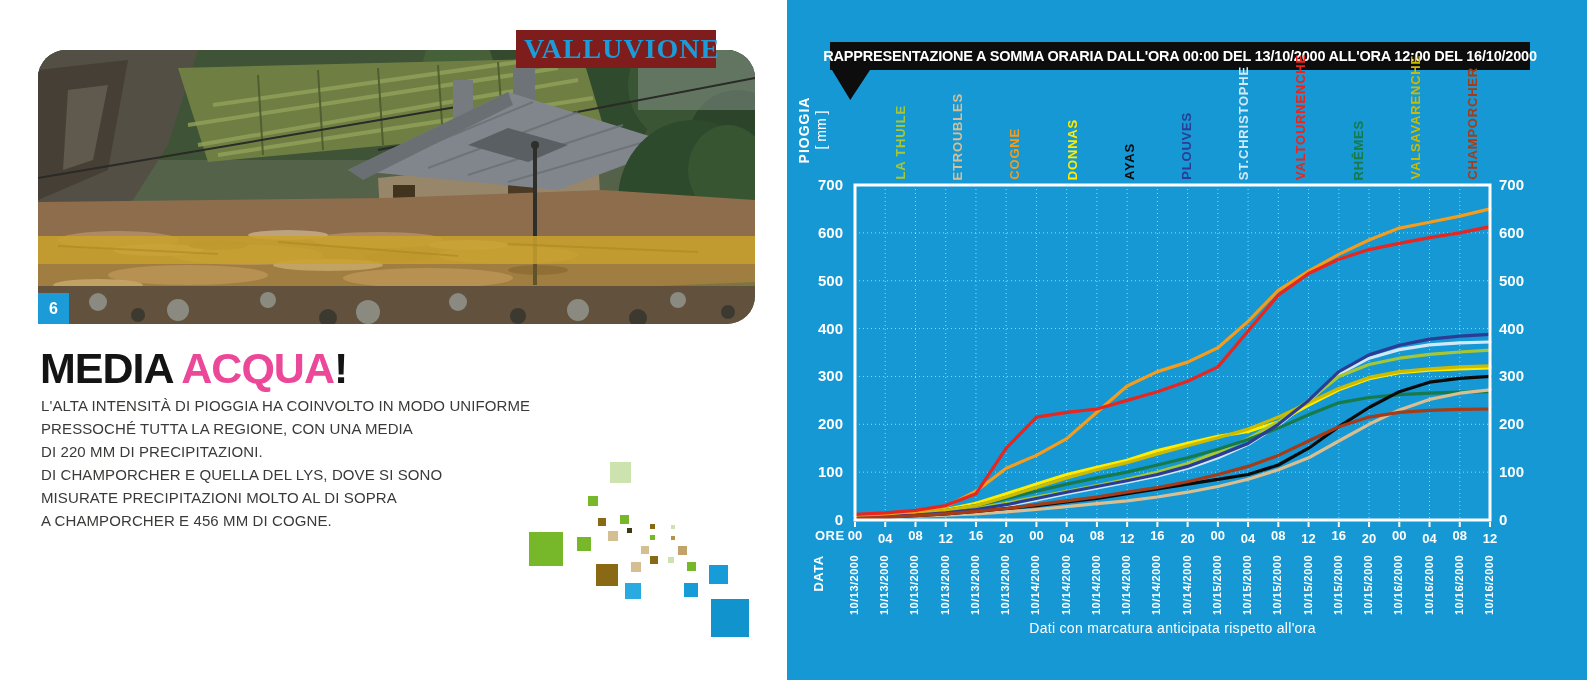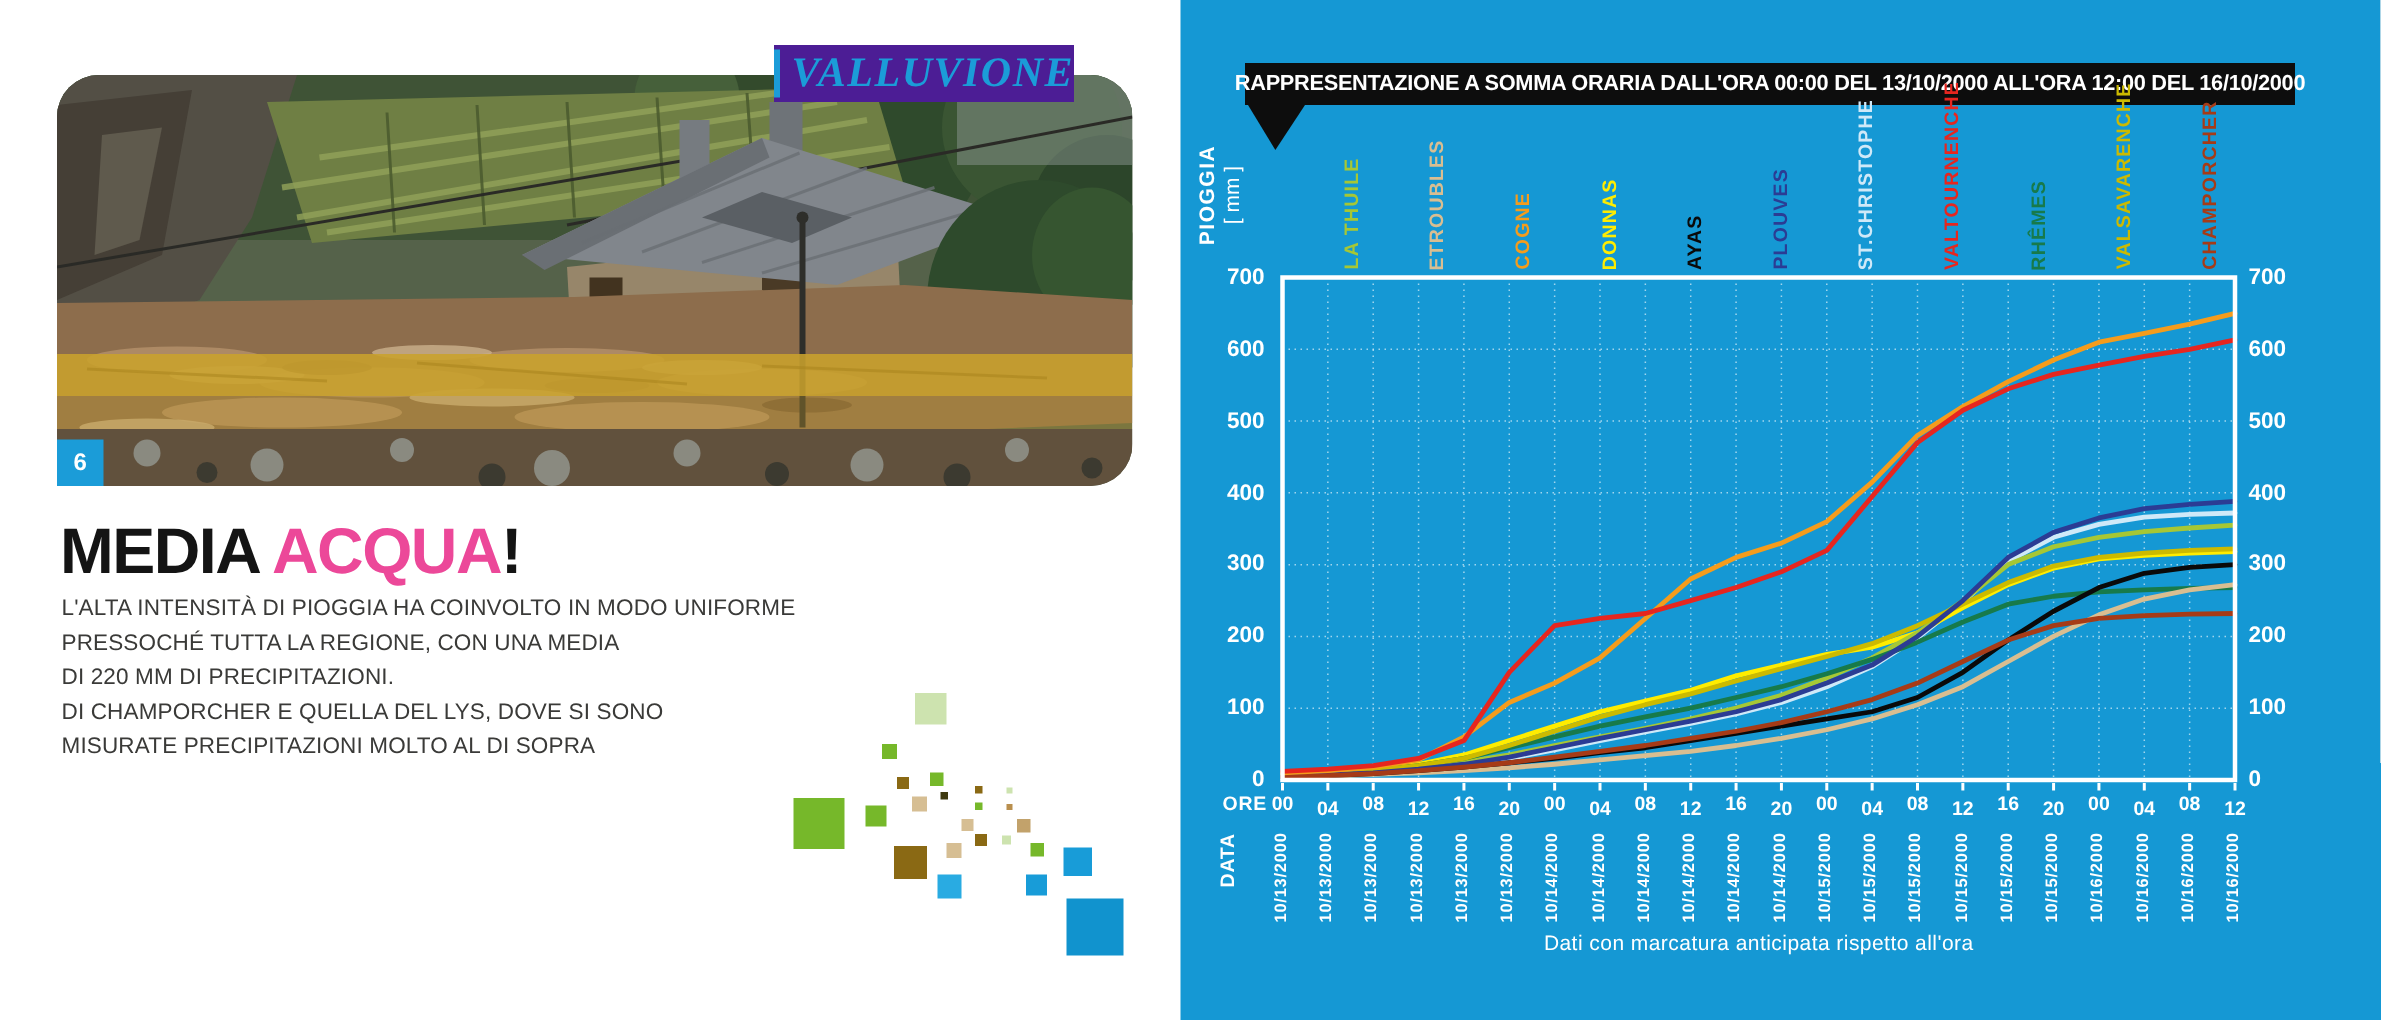--- a/index.html
+++ b/index.html
@@ -2,22 +2,22 @@
 <html><head>
 <meta charset="utf-8">
 <style>
   html,body{margin:0;padding:0;background:#e8e8e8;}
   *{box-sizing:border-box;}
   #canvas{position:relative;width:1587px;height:680px;background:#ffffff;overflow:hidden;
           font-family:"Liberation Sans",sans-serif;}
   
   #photo-wrap{position:absolute;left:38px;top:50px;width:717px;height:274px;
               border-radius:28px 28px 28px 0;overflow:hidden;}
-  #logo-box{position:absolute;left:516px;top:30px;width:200px;height:38px;background:#4c1d95;
-            display:flex;align-items:center;font-style:italic;}
+  #logo-box{position:absolute;left:516px;top:30px;width:200px;height:38px;background:#7f1d1d;
+            display:flex;align-items:center;}
   #logo-bar{width:9px;height:32px;background:#1b9cd8;margin-right:8px;}
   #logo-text{font-family:"Liberation Serif",serif;font-weight:bold;font-size:28px;color:#1b9cd8;
              letter-spacing:1px;line-height:32px;}
   #page-badge{position:absolute;left:38px;top:293px;width:31px;height:31px;background:#1b9cd8;
               color:#fff;font-weight:bold;font-size:16px;display:flex;align-items:center;justify-content:center;}
   #title{position:absolute;left:40px;top:344px;font-size:43px;font-weight:bold;color:#141414;
          letter-spacing:-1px;white-space:nowrap;}
   #title .accent{color:#ec4899;}
   #body-text{position:absolute;left:41px;top:394px;width:560px;font-size:15px;line-height:23px;
              color:#3a3a38;letter-spacing:0.1px;}
@@ -169,20 +169,21 @@
   <div id="page-badge" data-name="page-number-badge">6</div>
 
   <div id="title" data-name="page-title"><span data-name="title-part-1">MEDIA </span><span class="accent" data-name="title-part-accent">ACQUA</span><span data-name="title-part-3">!</span></div>
 
   <div id="body-text" data-name="body-text">
       <div data-name="body-line">L'ALTA INTENSITÀ DI PIOGGIA HA COINVOLTO IN MODO UNIFORME</div>
       <div data-name="body-line">PRESSOCHÉ TUTTA LA REGIONE, CON UNA MEDIA</div>
       <div data-name="body-line">DI 220 MM DI PRECIPITAZIONI.</div>
       <div data-name="body-line">DI CHAMPORCHER E QUELLA DEL LYS, DOVE SI SONO</div>
       <div data-name="body-line">MISURATE PRECIPITAZIONI MOLTO AL DI SOPRA</div>
+      <div data-name="body-line">A CHAMPORCHER E 456 MM DI COGNE.</div>
     </div>
 
   <div id="squares" data-name="decorative-squares">
       <div class="sq" data-name="decor-square" style="left: 610px; top: 462px; width: 21px; height: 21px; background: rgb(205, 227, 175);"></div>
       <div class="sq" data-name="decor-square" style="left: 588px; top: 496px; width: 10px; height: 10px; background: rgb(118, 184, 42);"></div>
       <div class="sq" data-name="decor-square" style="left: 598px; top: 518px; width: 8px; height: 8px; background: rgb(138, 105, 20);"></div>
       <div class="sq" data-name="decor-square" style="left: 620px; top: 515px; width: 9px; height: 9px; background: rgb(118, 184, 42);"></div>
       <div class="sq" data-name="decor-square" style="left: 627px; top: 528px; width: 5px; height: 5px; background: rgb(63, 58, 16);"></div>
       <div class="sq" data-name="decor-square" style="left: 608px; top: 531px; width: 10px; height: 10px; background: rgb(214, 190, 147);"></div>
       <div class="sq" data-name="decor-square" style="left: 529px; top: 532px; width: 34px; height: 34px; background: rgb(118, 184, 42);"></div>

